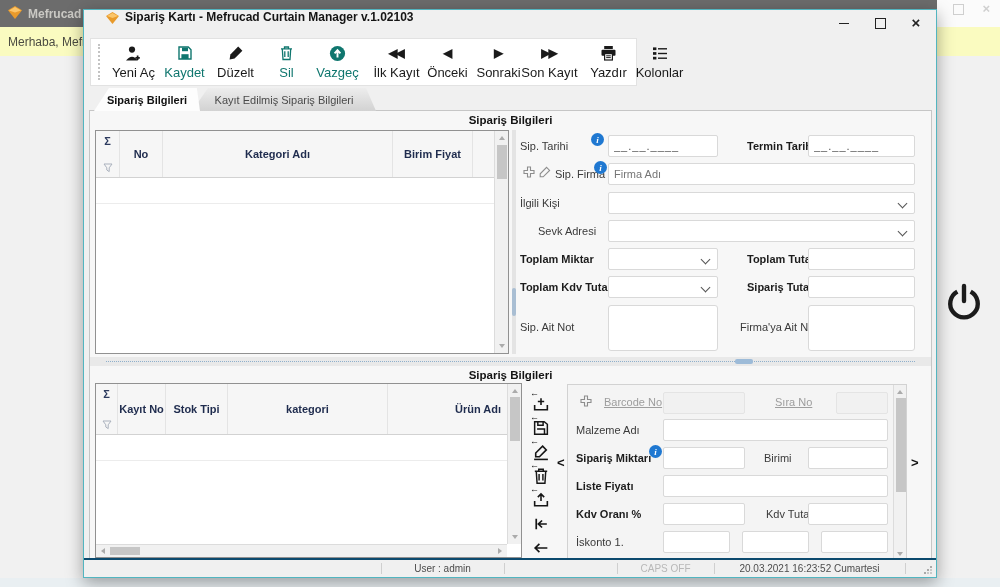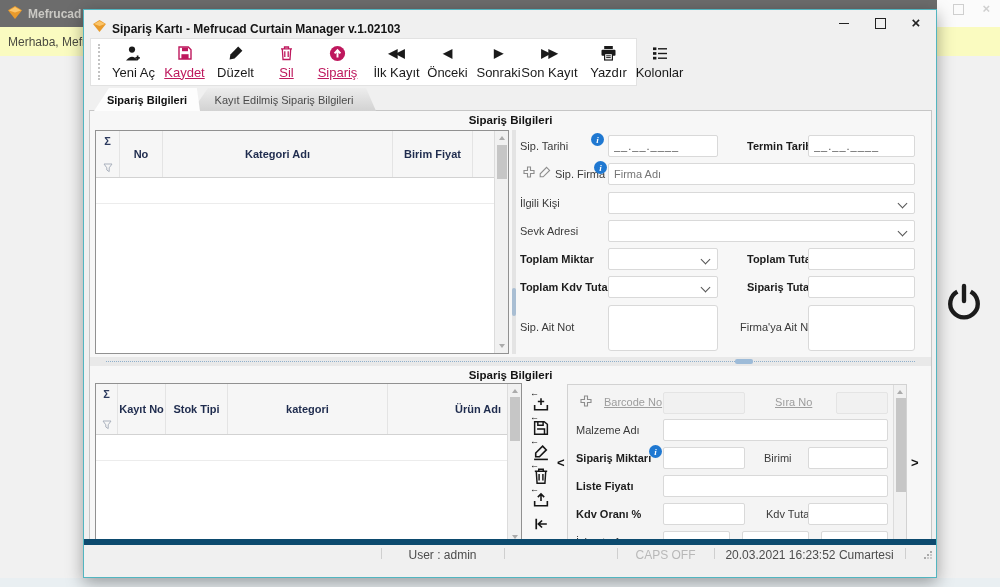--- a/index.html
+++ b/index.html
@@ -17,36 +17,36 @@
   .yellow-bar{position:absolute;left:0;top:27px;width:1000px;height:29px;background:#fafbc0;
     display:flex;align-items:center;padding-left:8px;box-sizing:border-box;}
   .greeting{font-size:12px;color:#4b4b42;white-space:nowrap;}
   .power-btn{position:absolute;left:944px;top:281px;width:40px;height:44px;display:flex;
     align-items:center;justify-content:center;}
   .bottom-strip{position:absolute;left:0;top:578px;width:1000px;height:9px;background:#e9eff2;}
 
   
   .dialog{position:absolute;left:83px;top:9px;width:854px;height:569px;background:#f0f0f0;
     border:1px solid #52b5c0;box-shadow:0 5px 16px rgba(0,0,0,.35);box-sizing:border-box;}
-  .dtitle{position:absolute;left:0;top:0;right:0;height:26px;display:flex;align-items:flex-end;
-    gap:6px;padding-left:9px;}
+  .dtitle{position:absolute;left:0;top:0;right:0;height:26px;display:flex;align-items:flex-start;
+    gap:6px;padding-left:22px;}
   .dtitle-text{font-size:12px;font-weight:bold;color:#141414;white-space:nowrap;}
   .wbtns{position:absolute;right:2px;top:1px;display:flex;}
   .wbtn{width:36px;height:24px;display:flex;align-items:center;justify-content:center;color:#222;}
   .glyph-min{width:10px;height:0;border-top:1.4px solid #222;display:inline-block;}
   .glyph-max{width:9px;height:9px;border:1.5px solid #222;display:inline-block;}
   .glyph-close{font-size:15px;font-weight:bold;line-height:12px;}
 
   
   .toolbar{position:absolute;left:6px;top:28px;width:547px;height:48px;background:#fff;
     border:1px solid #e2e2e2;display:flex;align-items:center;padding-left:7px;box-sizing:border-box;}
   .grip{width:2px;height:36px;border-left:2px dotted #c3c3c3;margin-right:8px;}
   .tbtn{display:flex;flex-direction:column;align-items:center;justify-content:center;gap:3px;
     padding:0 5px;min-width:41px;height:44px;color:#1a1a1a;}
-  .tbtn.dis{color:#be185d;text-decoration:underline;}
+  .tbtn.dis{color:#0f766e;}
   .ticon{height:17px;display:flex;align-items:center;justify-content:center;}
   .tlabel{font-size:13px;white-space:nowrap;}
   .tsep{width:1px;height:40px;background:#dedede;margin:0 4px;}
   .navg{font-size:12px;font-weight:bold;letter-spacing:-2px;height:17px;display:flex;
     align-items:center;padding-right:2px;}
 
   
   .tab{position:absolute;top:78px;height:23px;display:flex;align-items:center;
     justify-content:center;font-size:11px;box-sizing:border-box;}
   .tab-active{left:10px;width:106px;background:#fdfdfd;font-weight:bold;z-index:3;color:#111;
@@ -111,22 +111,22 @@
   .vsplit-handle{position:absolute;left:0;width:4px;height:28px;background:#a9bed3;border-radius:2px;}
 
   
   .vtb-btn{position:absolute;width:22px;height:22px;color:#161616;}
   .vtb-btn .mini-arrow{position:absolute;left:-2px;top:-7px;font-size:9px;color:#161616;}
   .mini-arrow::before{content:"←";}
   .panel{position:absolute;background:#f4f4f4;border:1px solid #d2d2d2;box-sizing:border-box;}
   .side-arrow{position:absolute;font-size:13px;font-weight:bold;color:#111;}
 
   
-  .statusbar{position:absolute;left:0;right:0;bottom:15px;height:17px;background:#f0f0f0;
-    border-top:6px solid #0c4a6e;font-size:12px;color:#4c4c4c;}
+  .statusbar{position:absolute;left:0;right:0;bottom:0;height:17px;background:#f0f0f0;
+    border-top:2px solid #0c4a6e;font-size:10px;color:#4c4c4c;}
   .st-sep{position:absolute;top:3px;width:1px;height:11px;background:#cfcfcf;}
   .st-txt{position:absolute;top:3px;text-align:center;white-space:nowrap;}
   .grip-dots{position:absolute;right:4px;bottom:3px;width:9px;height:9px;
     background:radial-gradient(circle at 2px 8px,#a9a9a9 1px,transparent 1.3px),
                radial-gradient(circle at 5px 5px,#a9a9a9 1px,transparent 1.3px),
                radial-gradient(circle at 8px 2px,#a9a9a9 1px,transparent 1.3px),
                radial-gradient(circle at 5px 8px,#c9c9c9 1px,transparent 1.3px),
                radial-gradient(circle at 8px 5px,#c9c9c9 1px,transparent 1.3px),
                radial-gradient(circle at 8px 8px,#c9c9c9 1px,transparent 1.3px);}
 </style>
@@ -225,21 +225,21 @@
         <span class="tlabel">Sil</span>
       </div>
 
       <div class="tbtn dis">
         <span class="ticon">
           <svg width="17" height="17" viewBox="0 0 17 17">
               <circle cx="8.5" cy="8.5" r="7.6" fill="currentColor"></circle>
               <path d="M8.5 12.4 V5.6 M5.6 8.4 L8.5 5.2 L11.4 8.4" stroke="#fff" stroke-width="1.9" fill="none"></path>
             </svg>
         </span>
-        <span class="tlabel">Sipariş</span>
+        <span class="tlabel">Vazgeç</span>
       </div>
 
       <span class="tsep"></span>
 
       <div class="tbtn">
         <span class="navg">◀◀</span>
         <span class="tlabel">İlk Kayıt</span>
       </div>
       <div class="tbtn">
         <span class="navg">◀</span>
@@ -342,21 +342,21 @@
       </span>
       <span class="lbl" style="left:465px;top:57px;">Sip. Firma</span>
       <span class="info" style="left:504px;top:50px;">i</span>
       <input class="inp" style="left: 518px; top: 52px; width: 307px;" placeholder="Firma Adı">
 
       <span class="lbl" style="left:430px;top:86px;">İlgili Kişi</span>
       <div class="combo" style="left:518px;top:81px;width:307px;">
           <span class="chev"></span>
         </div>
 
-      <span class="lbl" style="left:430px;top:114px;text-align:right;">Sevk Adresi</span>
+      <span class="lbl" style="left:448px;top:114px;text-align:right;">Sevk Adresi</span>
       <div class="combo" style="left:518px;top:109px;width:307px;">
           <span class="chev"></span>
         </div>
 
       <span class="lbl b" style="left:430px;top:142px;">Toplam Miktar</span>
       <div class="combo" style="left:518px;top:137px;width:110px;">
           <span class="chev"></span>
         </div>
       <span class="lbl b" style="left:657px;top:142px;">Toplam Tutar</span>
       <input class="inp" style="left: 718px; top: 137px; width: 107px;">

